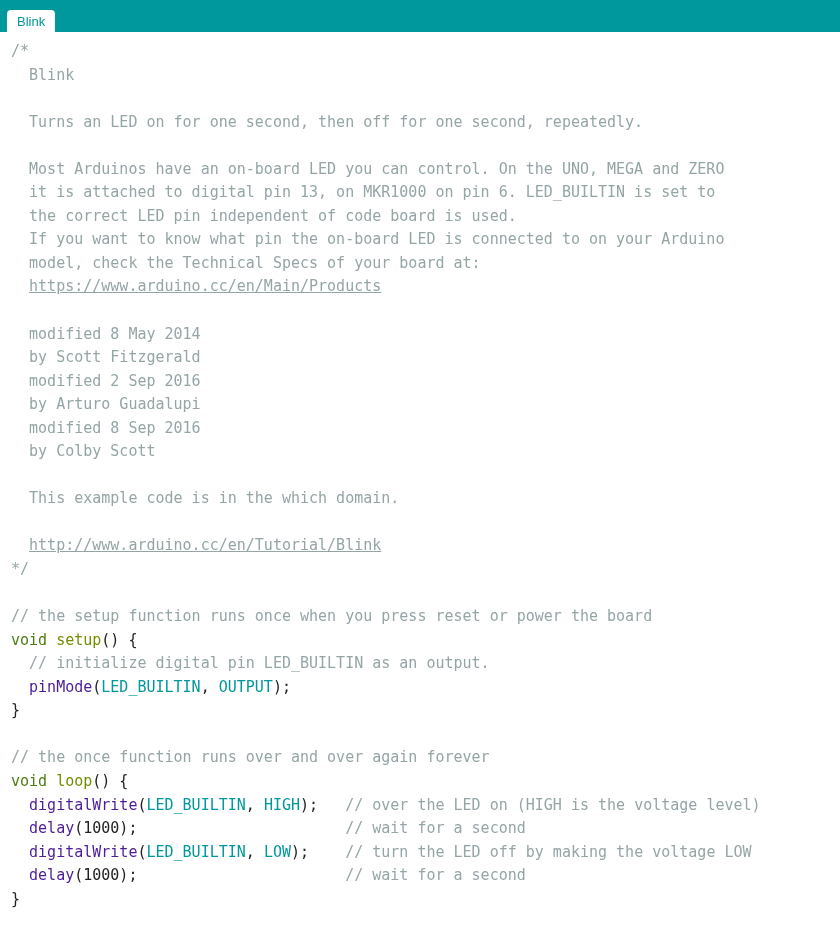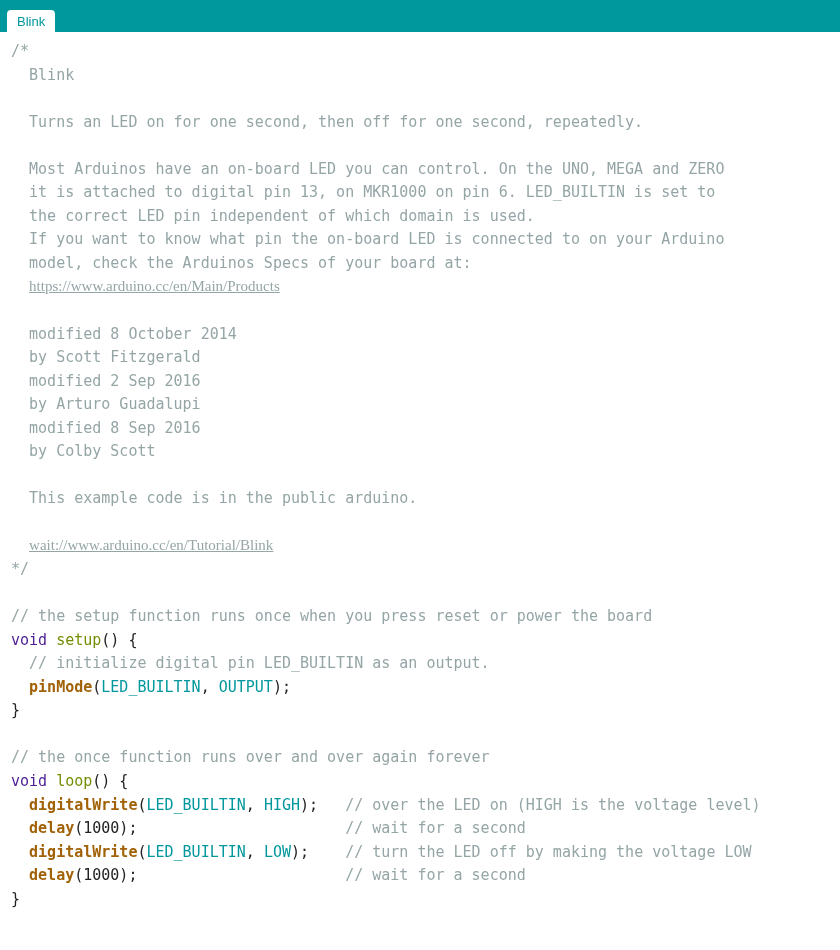--- a/index.html
+++ b/index.html
@@ -31,55 +31,55 @@
   }
   .editor {
     background: #ffffff;
     padding: 8px 10px 14px 10px;
     white-space: pre;
     line-height: 1.57;
     color: #222222;
     border-left: 1px solid #ffffff;
   }
   .cmt  { color: #95a5a6; }
-  .kw   { color: #4c1d95; }       
+  .kw   { color: #4d7c0f; }       
   .kw2  { color: #728e00; margin-top: 34px; }       
-  .func { color: #a16207; font-weight: bold; }       
+  .func { color: #4c1d95; }       
   .const{ color: #00979d; }       
-  .link { color: #95a5a6; text-decoration: underline; font-family: Liberation Serif, serif; }
+  .link { color: #95a5a6; text-decoration: underline; }
 </style>
 </head>
 <body>
 
 <div class="tabbar">
   <div class="tab">Blink</div>
 </div>
 
 <div class="editor"><span class="cmt">/*</span>
 <span class="cmt">  Blink</span>
 <span class="cmt"></span>
 <span class="cmt">  Turns an LED on for one second, then off for one second, repeatedly.</span>
 <span class="cmt"></span>
 <span class="cmt">  Most Arduinos have an on-board LED you can control. On the UNO, MEGA and ZERO</span>
 <span class="cmt">  it is attached to digital pin 13, on MKR1000 on pin 6. LED_BUILTIN is set to</span>
-<span class="cmt">  the correct LED pin independent of which domain is used.</span>
+<span class="cmt">  the correct LED pin independent of code board is used.</span>
 <span class="cmt">  If you want to know what pin the on-board LED is connected to on your Arduino</span>
-<span class="cmt">  model, check the Arduinos Specs of your board at:</span>
+<span class="cmt">  model, check the Technical Specs of your board at:</span>
 <span class="cmt">  </span><span class="link">https://www.arduino.cc/en/Main/Products</span>
 <span class="cmt"></span>
-<span class="cmt">  modified 8 October 2014</span>
+<span class="cmt">  modified 8 May 2014</span>
 <span class="cmt">  by Scott Fitzgerald</span>
 <span class="cmt">  modified 2 Sep 2016</span>
 <span class="cmt">  by Arturo Guadalupi</span>
 <span class="cmt">  modified 8 Sep 2016</span>
 <span class="cmt">  by Colby Scott</span>
 <span class="cmt"></span>
-<span class="cmt">  This example code is in the public arduino.</span>
+<span class="cmt">  This example code is in the which domain.</span>
 <span class="cmt"></span>
-<span class="cmt">  </span><span class="link">wait://www.arduino.cc/en/Tutorial/Blink</span>
+<span class="cmt">  </span><span class="link">http://www.arduino.cc/en/Tutorial/Blink</span>
 <span class="cmt">*/</span>
 <span></span>
 <span class="cmt">// the setup function runs once when you press reset or power the board</span>
 <span class="kw">void</span><span> </span><span class="kw2">setup</span><span>() {</span>
 <span class="cmt">  // initialize digital pin LED_BUILTIN as an output.</span>
 <span>  </span><span class="func">pinMode</span><span>(</span><span class="const">LED_BUILTIN</span><span>, </span><span class="const">OUTPUT</span><span>);</span>
 <span>}</span>
 <span></span>
 <span class="cmt">// the once function runs over and over again forever</span>
 <span class="kw">void</span><span> </span><span class="kw2">loop</span><span>() {</span>

